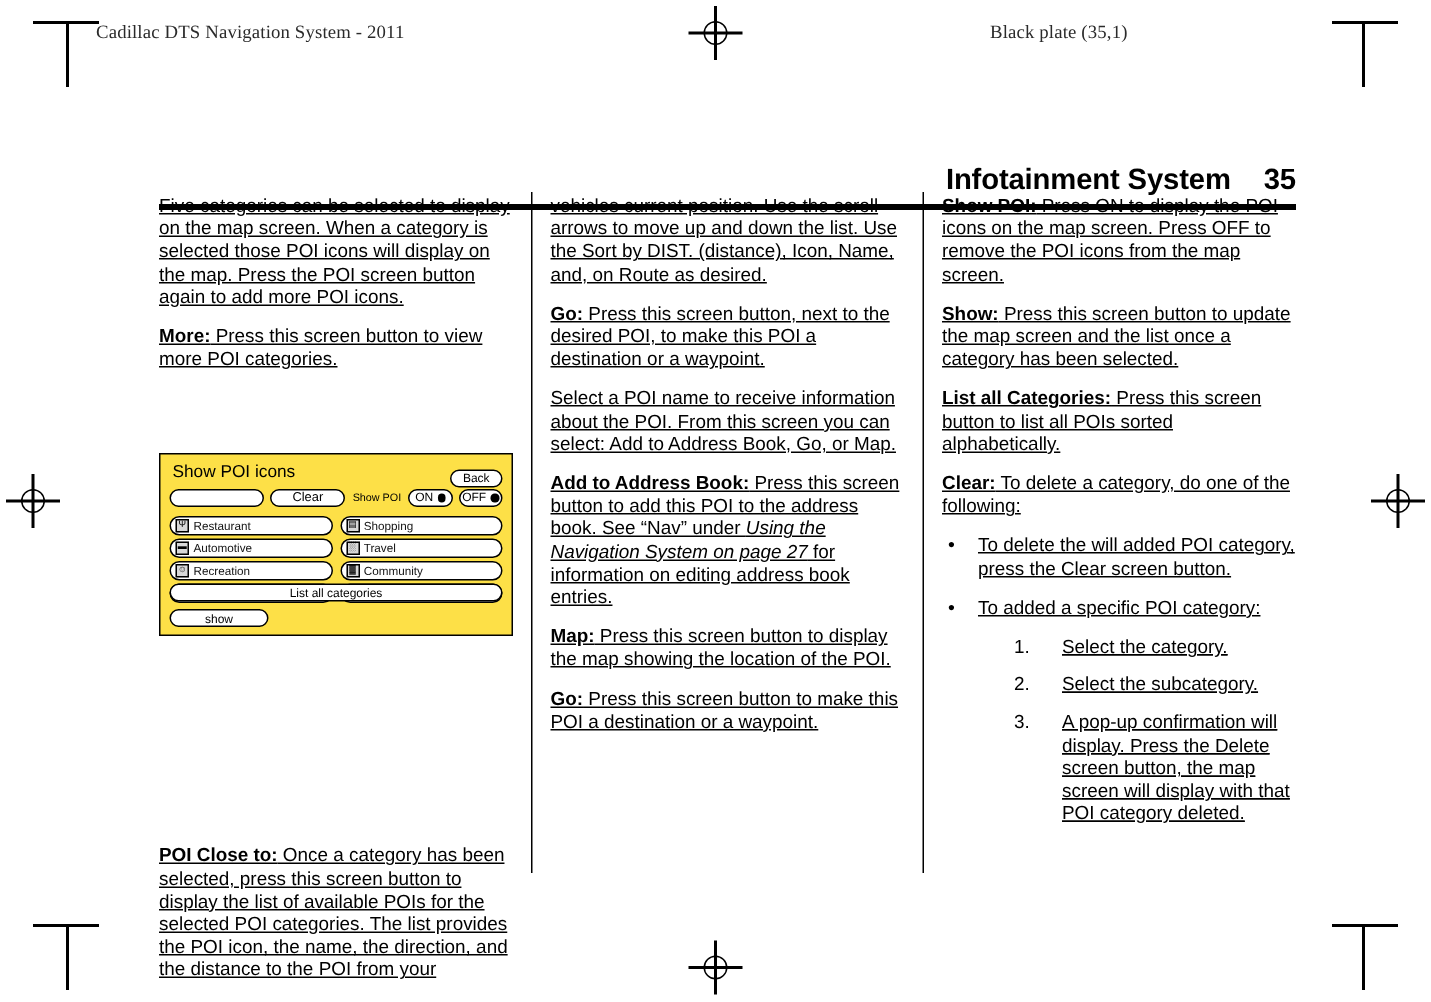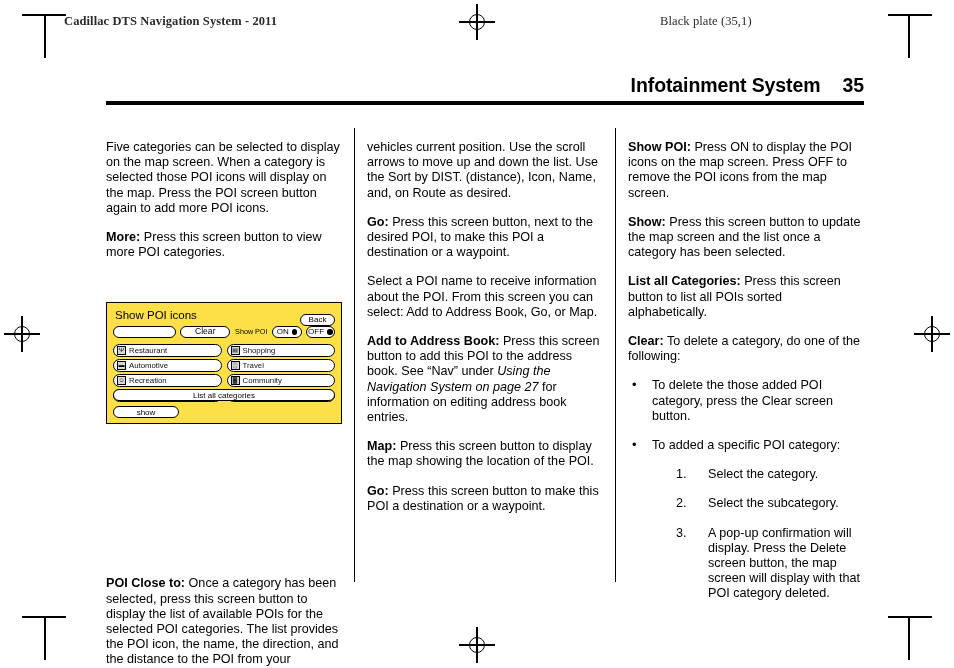--- a/index.html
+++ b/index.html
@@ -20,44 +20,44 @@
   .reg .h { position:absolute; top:17px; left:0; height:1.5px; width:36px; background:#000; }
   .reg .c { position:absolute; left:10px; top:10px; width:16px; height:16px;
             border:1.5px solid #000; border-radius:50%; background:transparent; }
 
   
   .rh-rule { position:absolute; background:#000; }
   .running-head {
     position:absolute; top:14px; font-family:"Liberation Serif", serif;
     font-size:12.5px; color:#2b2b2b; letter-spacing:.1px; white-space:nowrap;
   }
-  .rh-left { left:64px;font-weight:bold; }
+  .rh-left { left:64px; }
   .rh-right { left:660px; }
 
   
   .title-block { position:absolute; left:106px; top:74px; width:758px; }
   .title-row {
     display:flex; justify-content:flex-end; align-items:baseline;
-    font-weight:bold; font-size:19.5px; letter-spacing:-.1px;
+    font-weight:bold; font-size:19.5px; letter-spacing:-.1px;margin-top:35px;
   }
   .title-row .t { margin-right:22px; }
   .title-rule { margin-top:4px; height:3.5px; background:#000; width:100%; }
 
   
   .cols {
     position:absolute; left:106px; top:126px; width:758px; height:462px;
     display:flex;
   }
   .col { width:236px; position:relative; }
   .col-gap { width:25px; position:relative; }
   .col-gap .vrule {
     position:absolute; left:12px; top:2px; bottom:6px; width:1.4px; background:#000;
   }
 
-  p, li { font-size:12.6px; line-height:15.2px; margin:14px 0 11px 0; }
+  p, li { font-size:12.6px; line-height:15.2px; margin:4px 0 11px 0;text-decoration:underline; }
   b { font-weight:bold; }
   i { font-style:italic; }
 
   ul.bullets { list-style:none; margin:0 0 11px 0; padding:0; }
   ul.bullets > li {
     position:relative; padding-left:24px; margin-bottom:11px;
   }
   ul.bullets > li .bl {
     position:absolute; left:4px; top:-1px; font-size:13px; line-height:15.2px;
   }
@@ -252,21 +252,21 @@
 
   <div class="col">
     <p><b>Show POI:</b><span> Press ON to display the POI icons on the map screen. Press OFF to remove the POI icons from the map screen.</span></p>
     <p><b>Show:</b><span> Press this screen button to update the map screen and the list once a category has been selected.</span></p>
     <p><b>List all Categories:</b><span> Press this screen button to list all POIs sorted alphabetically.</span></p>
     <p><b>Clear:</b><span> To delete a category, do one of the following:</span></p>
 
     <ul class="bullets">
       <li>
         <span class="bl">•</span>
-        <span>To delete the those added POI category, press the Clear screen button.</span>
+        <span>To delete the will added POI category, press the Clear screen button.</span>
       </li>
       <li>
         <span class="bl">•</span>
         <span>To added a specific POI category:</span>
         <ol class="steps" style="margin-top:11px;">
           <li>
             <span class="num">1.</span>
             <span>Select the category.</span>
           </li>
           <li>

